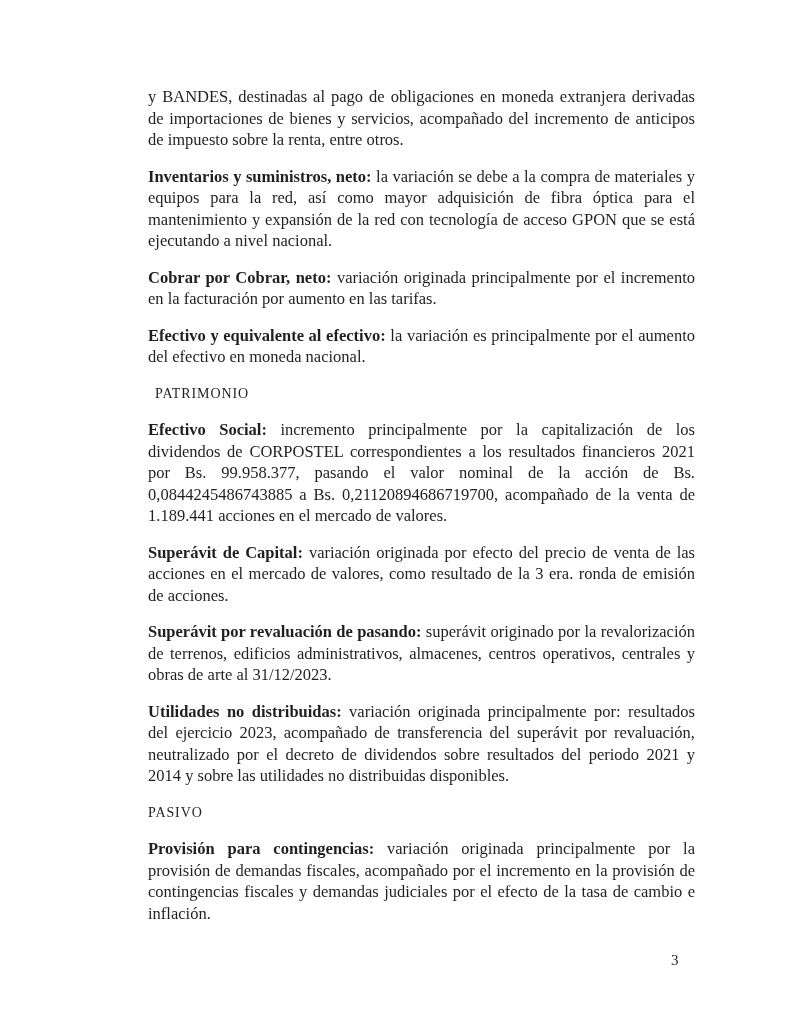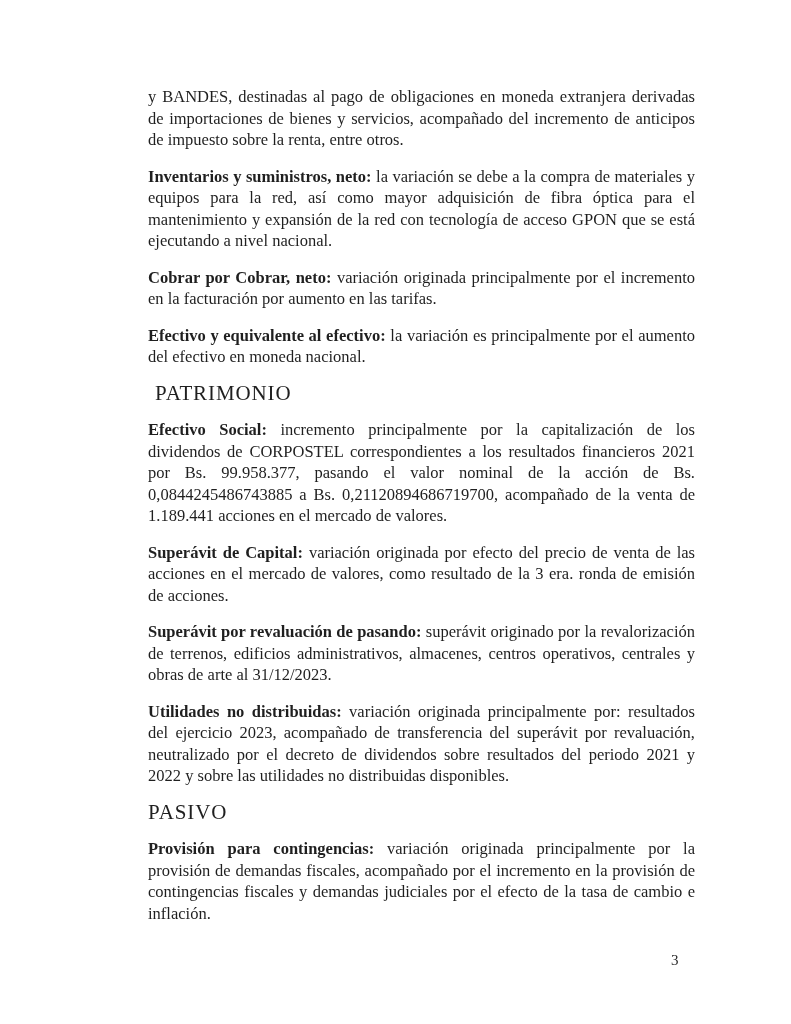--- a/index.html
+++ b/index.html
@@ -32,21 +32,21 @@
     line-height: 21.5px;
     text-align: justify;
     text-justify: inter-word;
   }
   .lead {
     font-weight: bold;
     margin-top: 20px;
   }
   .doc-heading {
     margin: 1px 0 15px 0;
-    font-size: 21px;
+    font-size: 14px;
     line-height: 21.5px;
     font-weight: normal;
     letter-spacing: 0.9px;
   }
   .doc-heading.indented {
     padding-left: 7px;
   }
   .page-number {
     position: absolute;
     top: 951px;
@@ -71,21 +71,21 @@
     <p class="para"><b class="lead">Efectivo y equivalente al efectivo:</b> <span>la variación es principalmente por el aumento  del efectivo en  moneda nacional.</span></p>
 
     <h2 class="doc-heading indented">PATRIMONIO</h2>
 
     <p class="para"><b class="lead">Efectivo Social:</b> <span>incremento principalmente por la capitalización de los dividendos de CORPOSTEL correspondientes a los resultados financieros 2021 por Bs. 99.958.377, pasando el valor nominal de la acción de Bs. 0,0844245486743885 a Bs. 0,21120894686719700, acompañado de la venta de 1.189.441 acciones en el mercado de valores.</span></p>
 
     <p class="para"><b class="lead">Superávit de Capital:</b> <span>variación originada por efecto del precio de venta de las acciones en el mercado de valores, como resultado de la 3 era. ronda de emisión de acciones.</span></p>
 
     <p class="para"><b class="lead">Superávit por revaluación de pasando:</b> <span>superávit originado por la revalorización de terrenos, edificios administrativos, almacenes, centros operativos,  centrales y  obras de arte al 31/12/2023.</span></p>
 
-    <p class="para"><b class="lead">Utilidades no distribuidas:</b> <span>variación originada principalmente por: resultados del ejercicio 2023, acompañado de transferencia del superávit por revaluación, neutralizado por el decreto de dividendos sobre resultados del periodo 2021 y 2022 y sobre las utilidades no distribuidas disponibles.</span></p>
+    <p class="para"><b class="lead">Utilidades no distribuidas:</b> <span>variación originada principalmente por: resultados del ejercicio 2023, acompañado de transferencia del superávit por revaluación, neutralizado por el decreto de dividendos sobre resultados del periodo 2021 y 2014 y sobre las utilidades no distribuidas disponibles.</span></p>
 
     <h2 class="doc-heading">PASIVO</h2>
 
     <p class="para"><b class="lead">Provisión para contingencias:</b> <span>variación originada principalmente por la provisión de demandas fiscales,  acompañado por el incremento en la provisión de contingencias fiscales y  demandas judiciales  por el efecto de la tasa de cambio e inflación.</span></p>
 
   </div>
 
   <div class="page-number">3</div>
 </div>
 

